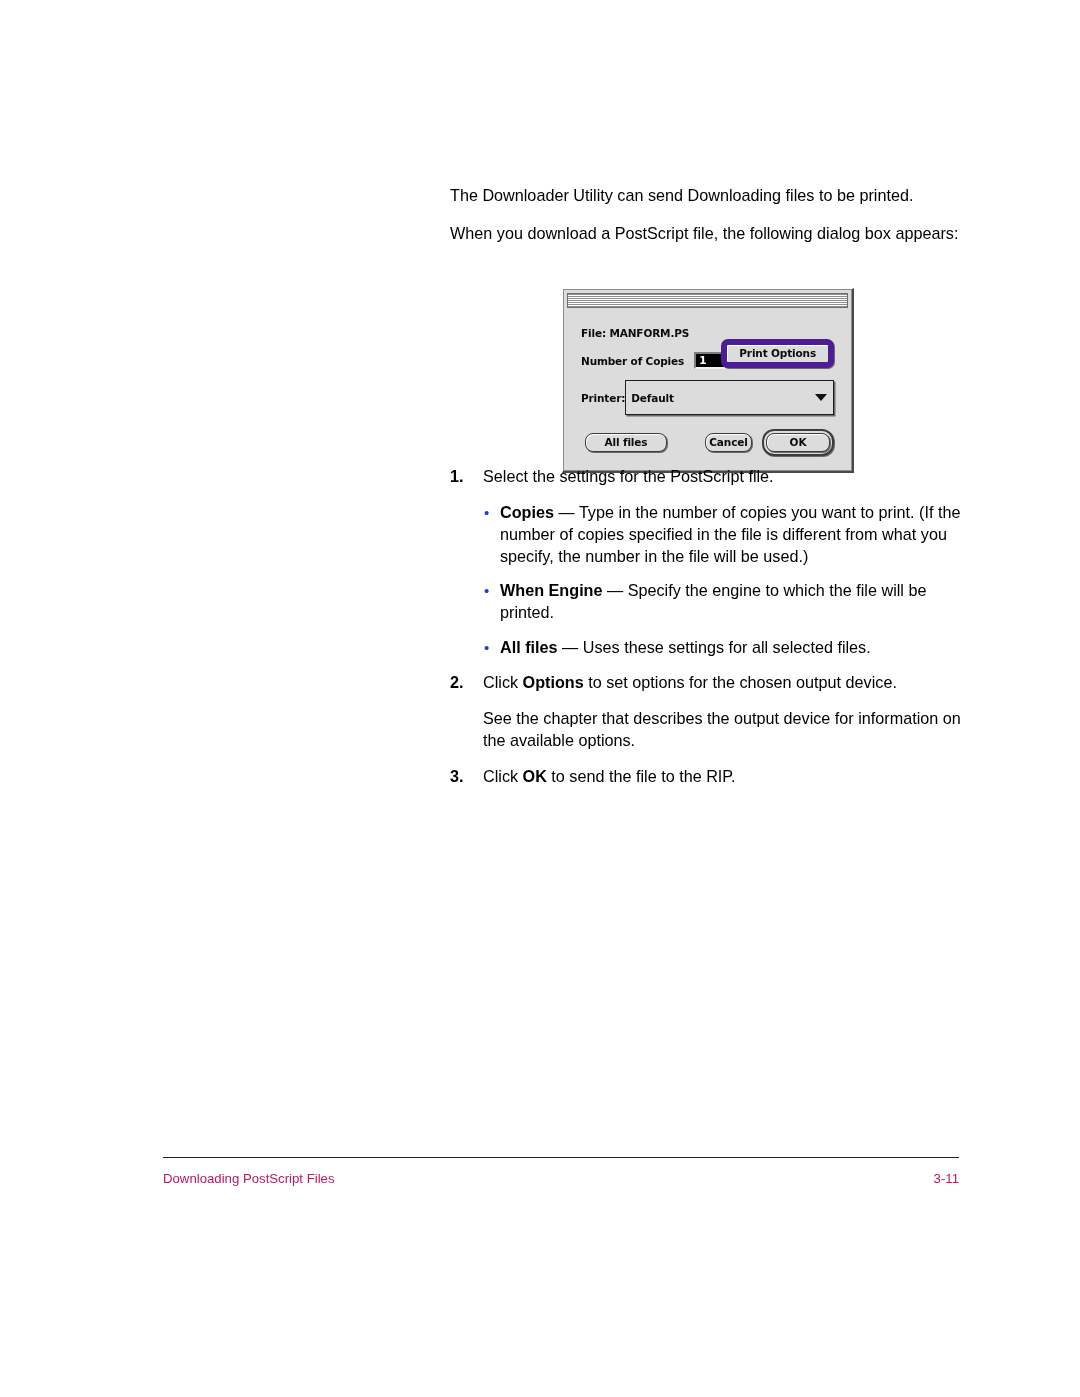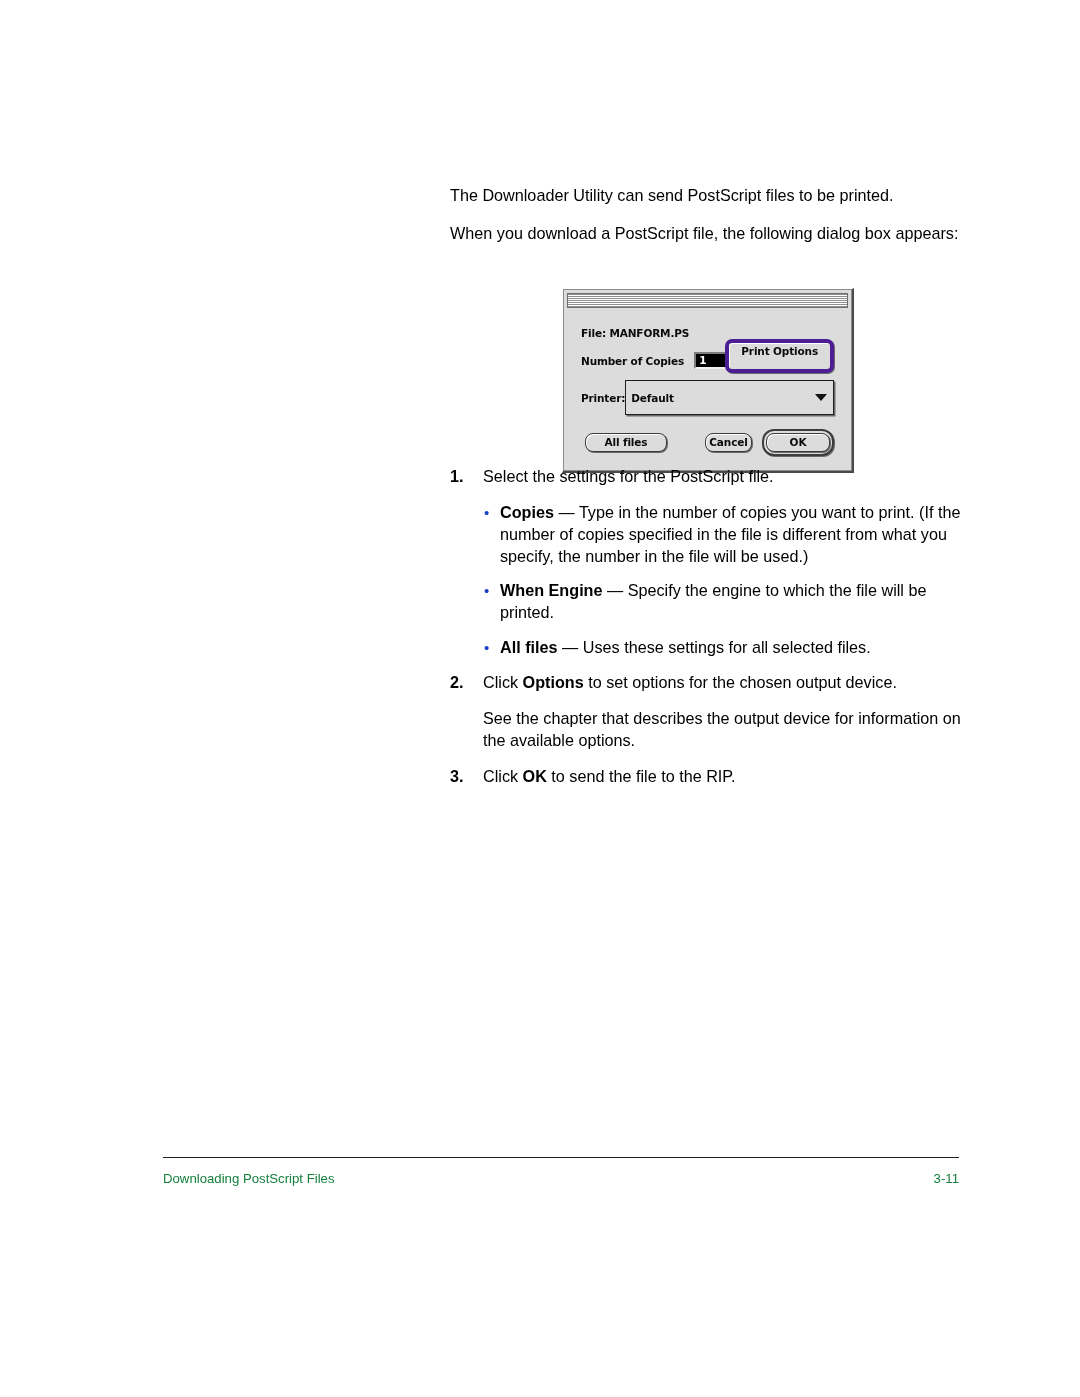--- a/index.html
+++ b/index.html
@@ -137,23 +137,23 @@
     font-size: 10.5px;
     font-weight: bold;
     color: #ffffff;
     line-height: 1;
   }
 
   .print-options-btn {
     position: absolute;
     right: 0;
     top: -13px;
-    padding: 2px 12px 12px 12px;
-    background: #dcdcdc;
-    border: 4px solid #4c1d95;
+    padding: 2px 12px 3px 12px;
+    background: #dcdcdc;
+    border: 6px solid #4c1d95;
     border-radius: 7px;
     box-shadow: 1px 1px 0 0 #6a6a6a, inset 1px 1px 0 0 #ffffff;
     text-align: left;
     white-space: nowrap;
   }
 
   .row-printer {
     display: flex;
     align-items: center;
     margin-bottom: 14px;
@@ -257,31 +257,31 @@
   .footer-rule {
     height: 1px;
     background: #222222;
     width: 100%;
   }
   .footer-row {
     display: flex;
     justify-content: space-between;
     margin-top: 13px;
     font-size: 13.2px;
-    color: #15803d;
+    color: #be185d;
   }
 </style>
 </head>
 <body>
 
 <div class="page">
 
 
   <div class="body-col">
-    <p class="para">The Downloader Utility can send PostScript files to be printed.</p>
+    <p class="para">The Downloader Utility can send Downloading files to be printed.</p>
     <p class="para tight">When you download a PostScript file, the following dialog box appears:</p>
   </div>
 
   <div class="dialog-wrap">
     <div class="dialog">
       <div class="dialog-inner">
         <div class="titlebar"></div>
         <div class="dialog-body">
 
           <div class="row-file">

